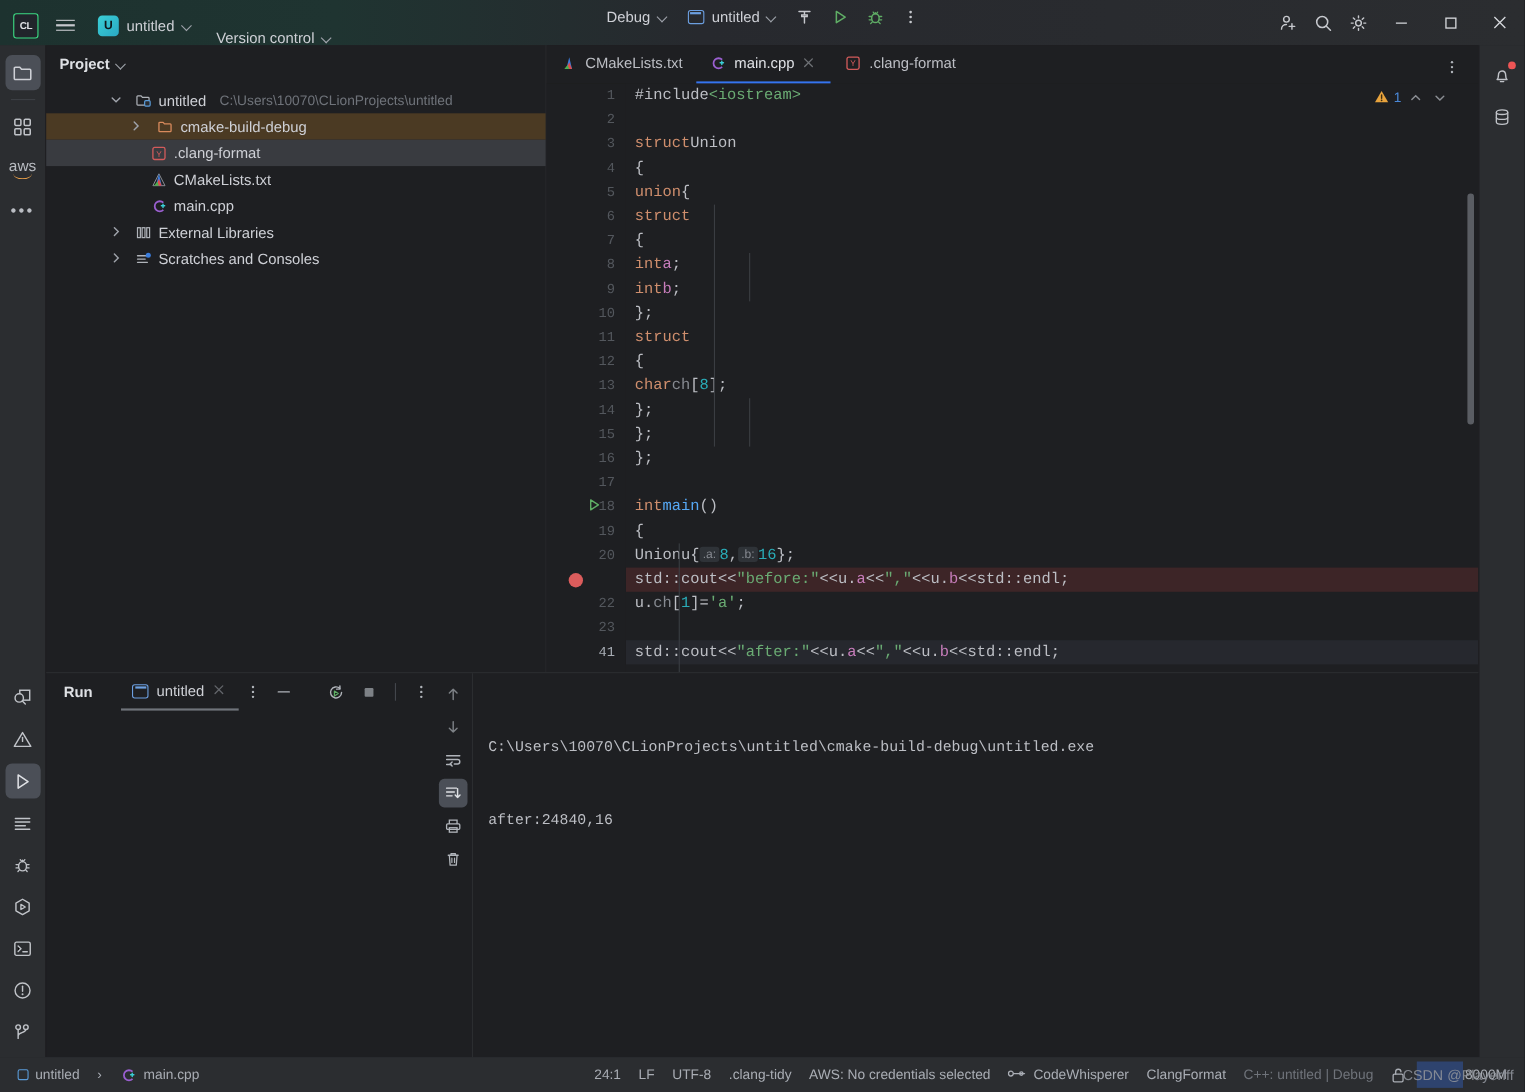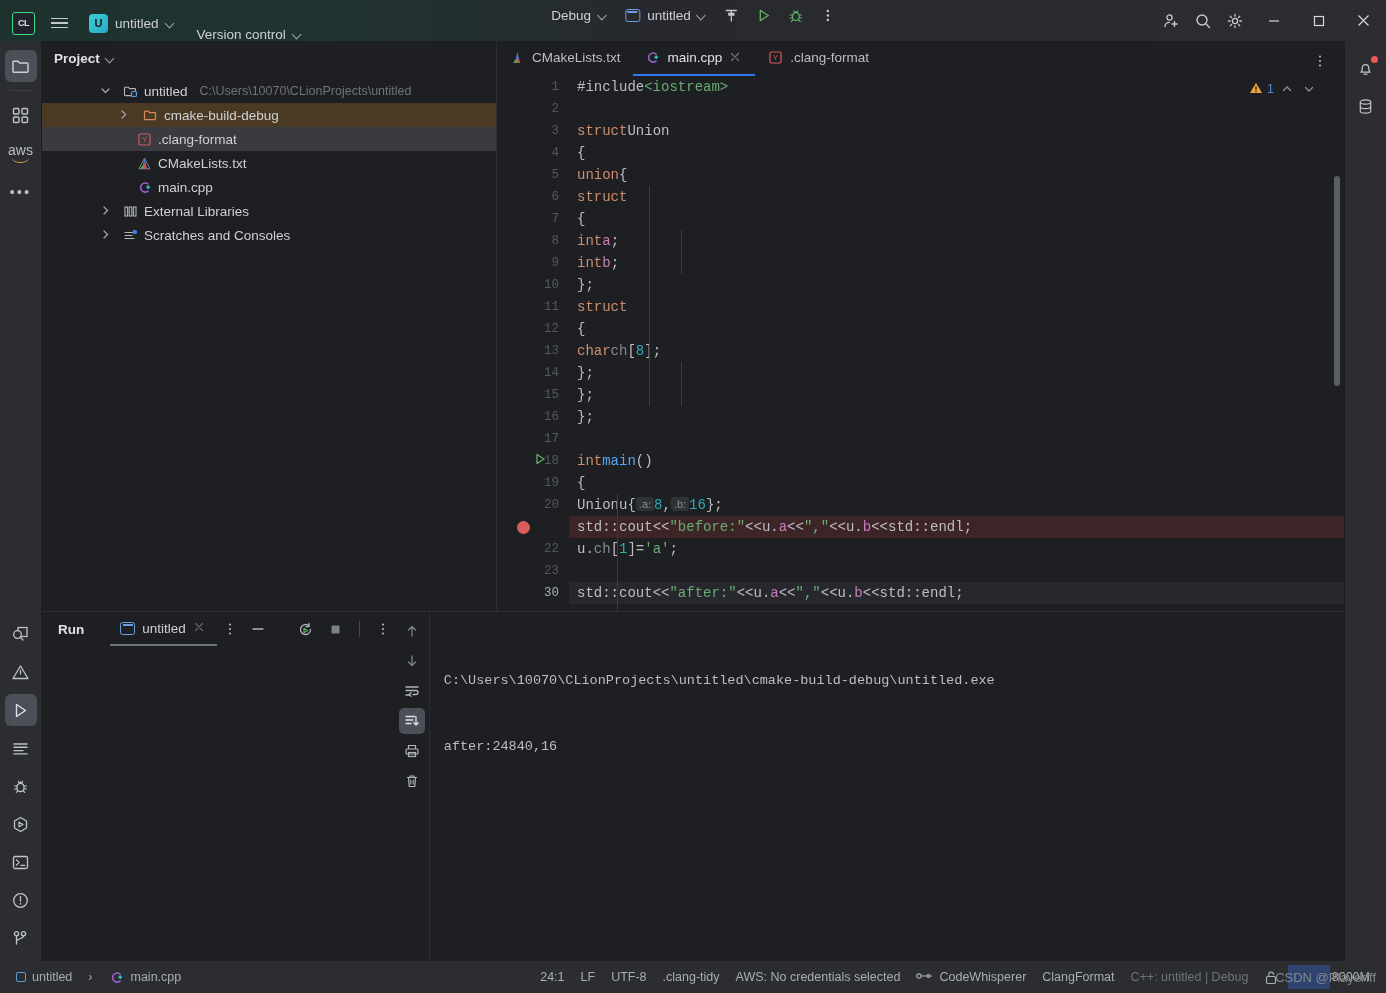--- a/index.html
+++ b/index.html
@@ -569,21 +569,21 @@
             </span>
             <span>18</span>
           </div>
           <div class="gline">19</div>
           <div class="gline">20</div>
           <div class="gline" style="justify-content:center; padding-right:20px;">
             <span class="bp"></span>
           </div>
           <div class="gline">22</div>
           <div class="gline">23</div>
-          <div class="gline cur">30</div>
+          <div class="gline cur">41</div>
         </div>
 
         <div class="codearea">
           <div class="indent-guide" style="left:80px; top:110px; height:220px;"></div>
           <div class="indent-guide" style="left:112px; top:154px; height:44px;"></div>
           <div class="indent-guide" style="left:112px; top:286px; height:44px;"></div>
           <div class="indent-guide" style="left:48px; top:418px; height:154px;"></div>
 
           <div class="cline"><span class="pre">#include</span> <span class="incl">&lt;iostream&gt;</span></div>
           <div class="cline"></div>

